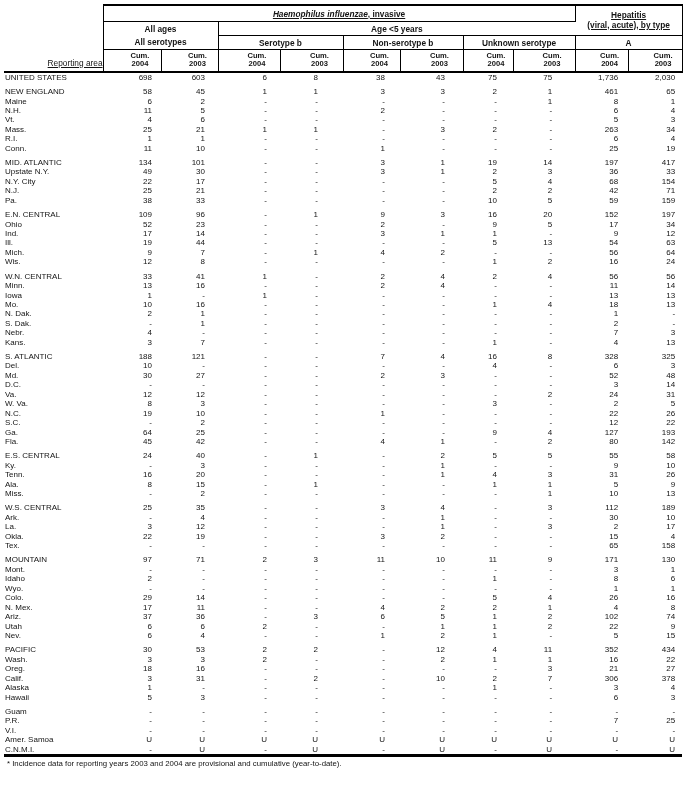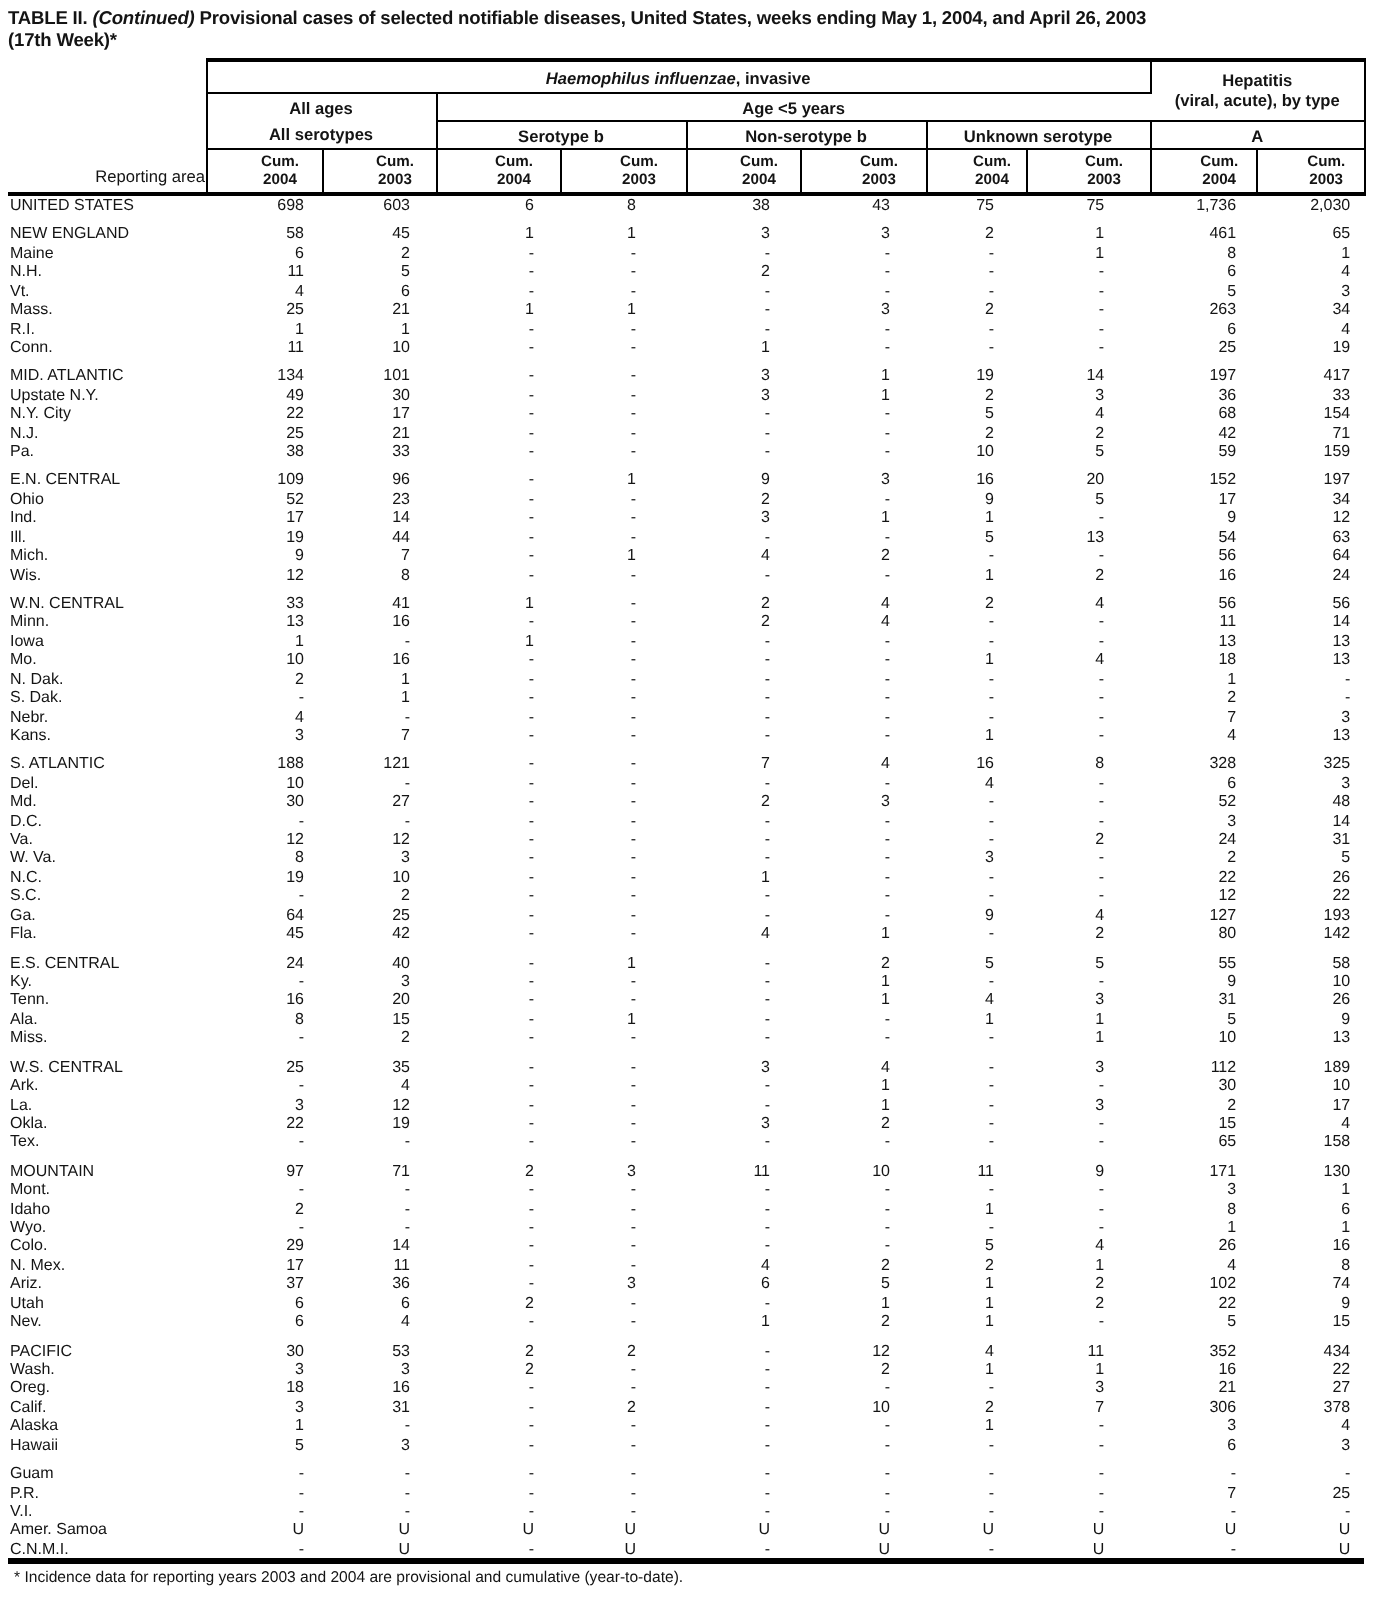--- a/index.html
+++ b/index.html
@@ -7,21 +7,21 @@
     width:687px;height:799px;overflow:hidden;
     font-family:"Liberation Sans",sans-serif;color:#141414;
     -webkit-font-smoothing:antialiased;
   }
   .page{padding:4px 0 0 4px;width:683px;}
   .title{font-size:9.3px;font-weight:bold;line-height:10.6px;letter-spacing:-0.1px;margin-bottom:4px;}
   .title .it{font-style:italic;}
   table{border-collapse:collapse;table-layout:fixed;width:678px;}
   th,td{padding:0;margin:0;white-space:nowrap;overflow:hidden;}
   thead th{font-weight:bold;font-size:8.3px;text-align:center;vertical-align:middle;}
-  .r1 th{height:15px;}
+  .r1 th{height:15px;text-decoration:underline;}
   .r2 th{height:13px;margin-left:31px;}
   .r3 th{height:13px;margin-left:37px;}
   .g-hi{border-top:2px solid #000;border-left:1.5px solid #000;border-right:1.5px solid #000;border-bottom:1px solid #000;}
   .g-hi i{font-style:italic;font-weight:bold;}
   .g-hep{border-top:2px solid #000;border-right:1.5px solid #000;border-bottom:1px solid #000;}
   .g-hep div{line-height:9.8px;font-size:8.3px;}
   .g-allages{border-left:1.5px solid #000;}
   .g-age5{border-left:1px solid #000;border-bottom:1px solid #000;}
   .sg{border-left:1px solid #000;border-bottom:1px solid #000;}
   .sg-first{border-left:1.5px solid #000;}
@@ -41,21 +41,20 @@
   tr.gap td{height:4.8px;line-height:4.8px;font-size:1px;}
   tr.last-row td{border-bottom:3px solid #000;}
   .footnotes{margin-top:2px;font-size:7.8px;line-height:9px;}
   .fn1 span{margin-right:32px;}
   .fn2{padding-left:3px;}
 </style>
 </head>
 <body>
 
 <div class="page">
-  <div class="title"><span>TABLE II. </span><span class="it">(Continued)</span><span> Provisional cases of selected notifiable diseases, United States, weeks ending May 1, 2004, and April 26, 2003</span><br><span>(17th Week)*</span></div>
 
   <table>
     <colgroup>
       <col style="width:99px">
       <col style="width:58px">
         <col style="width:57px">
       <col style="width:62px">
         <col style="width:63px">
       <col style="width:57px">
         <col style="width:63px">

